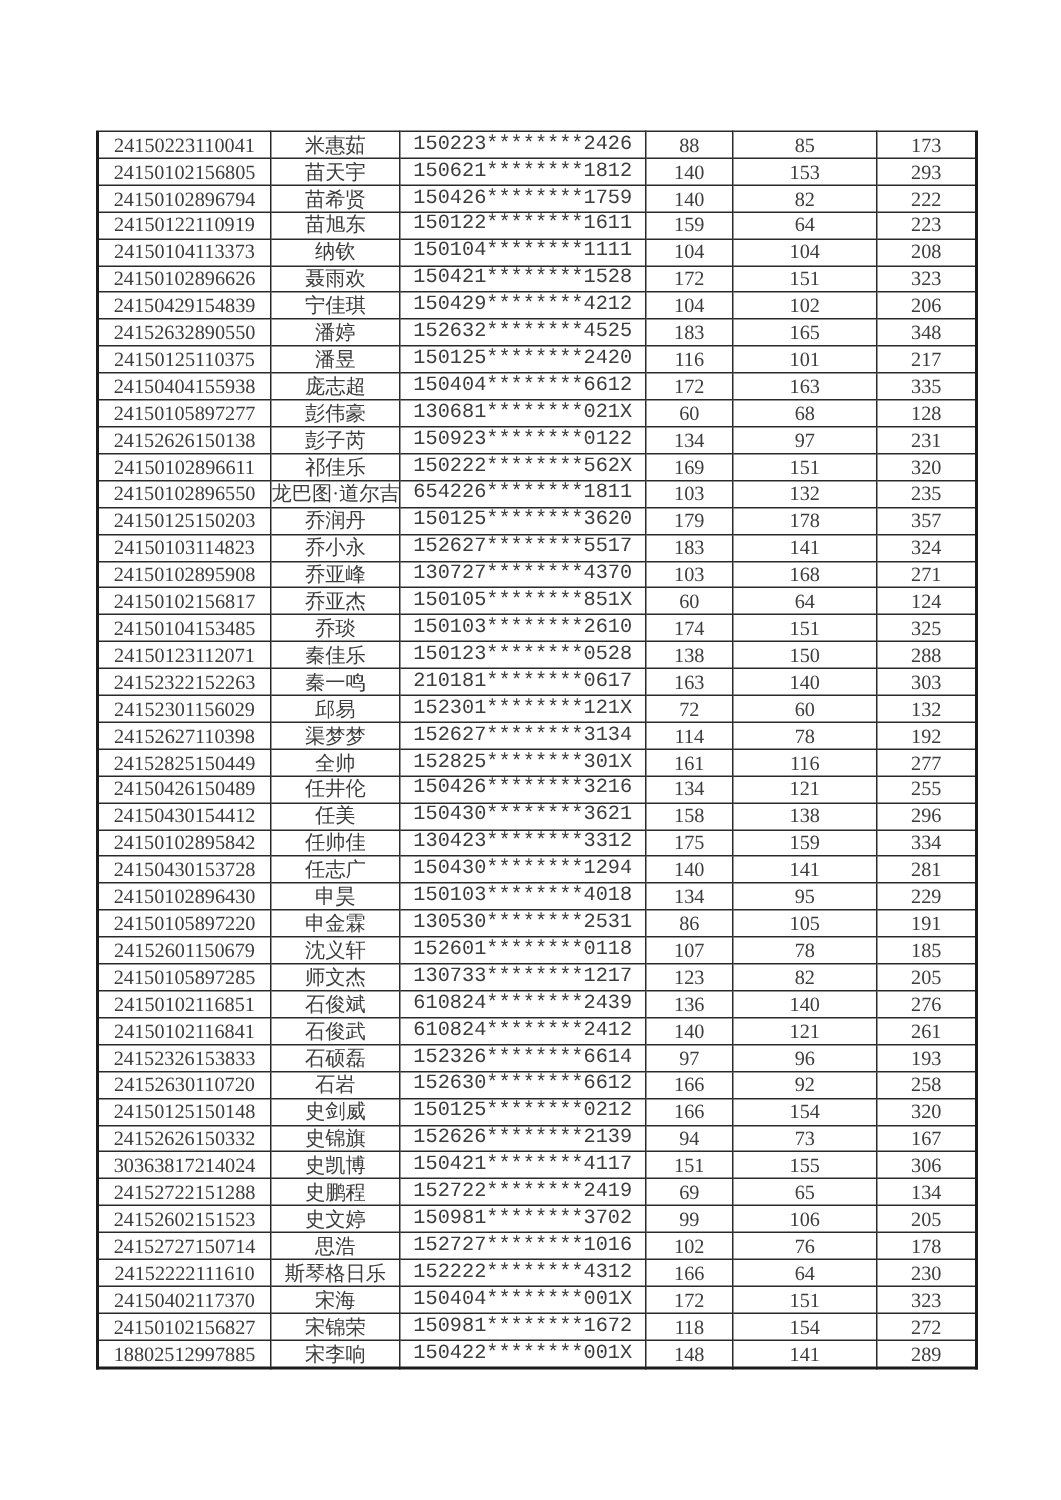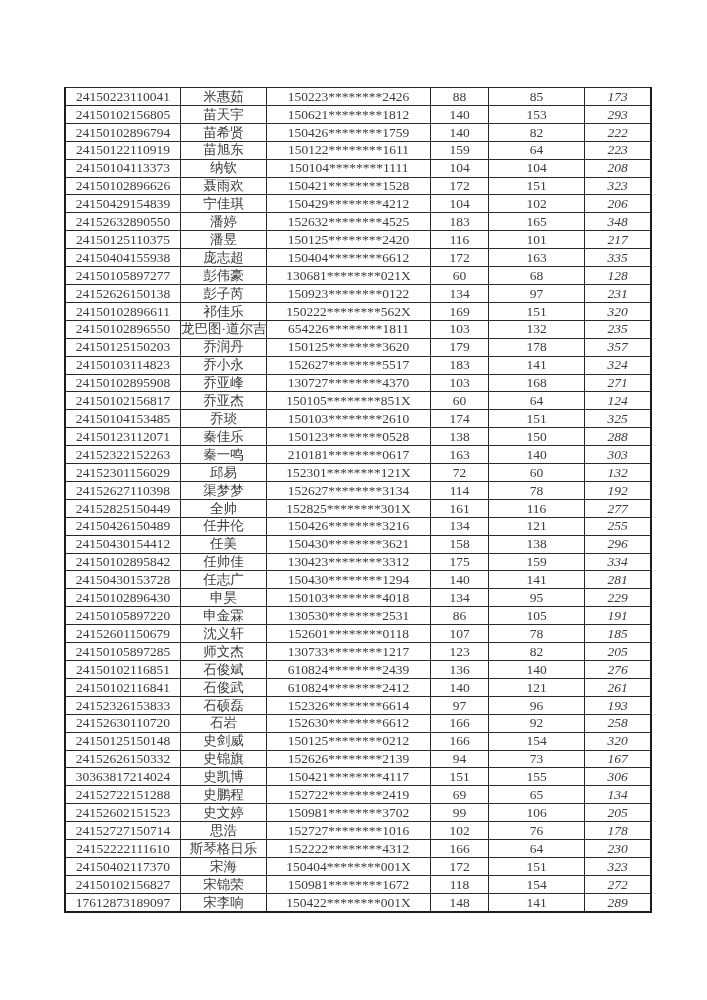--- a/index.html
+++ b/index.html
@@ -37,24 +37,24 @@
     white-space: nowrap;
     text-align: center;
     vertical-align: middle;
     padding: 0;
     color: #3c3c3c;
     font-size: 13.5px;
     line-height: 1;
   }
   td.col-exam-id   { width: 114px; }
   td.col-name      { width: 85px;  font-size: 13.5px; }
-  td.col-id-number { width: 163px; }
+  td.col-id-number { width: 163px; font-family: Liberation Mono, monospace; }
   td.col-score1    { width: 57px; margin-left: 48px;  }
   td.col-score2    { width: 95px;  }
-  td.col-total     { width: 65px; font-style: italic;  }
+  td.col-total     { width: 65px;  }
 </style>
 </head>
 <body>
 
 <div class="page">
   <table class="score-table">
     <tbody id="table-body">
         <tr>
     <td class="col-exam-id cell">24150223110041</td>
     <td class="col-name cell">米惠茹</td>
@@ -409,21 +409,21 @@
   </tr>
         <tr>
     <td class="col-exam-id cell">24150102156827</td>
     <td class="col-name cell">宋锦荣</td>
     <td class="col-id-number cell">150981********1672</td>
     <td class="col-score1 cell">118</td>
     <td class="col-score2 cell">154</td>
     <td class="col-total cell">272</td>
   </tr>
         <tr>
-    <td class="col-exam-id cell">17612873189097</td>
+    <td class="col-exam-id cell">18802512997885</td>
     <td class="col-name cell">宋李响</td>
     <td class="col-id-number cell">150422********001X</td>
     <td class="col-score1 cell">148</td>
     <td class="col-score2 cell">141</td>
     <td class="col-total cell">289</td>
   </tr>
       </tbody>
   </table>
 </div>
 

